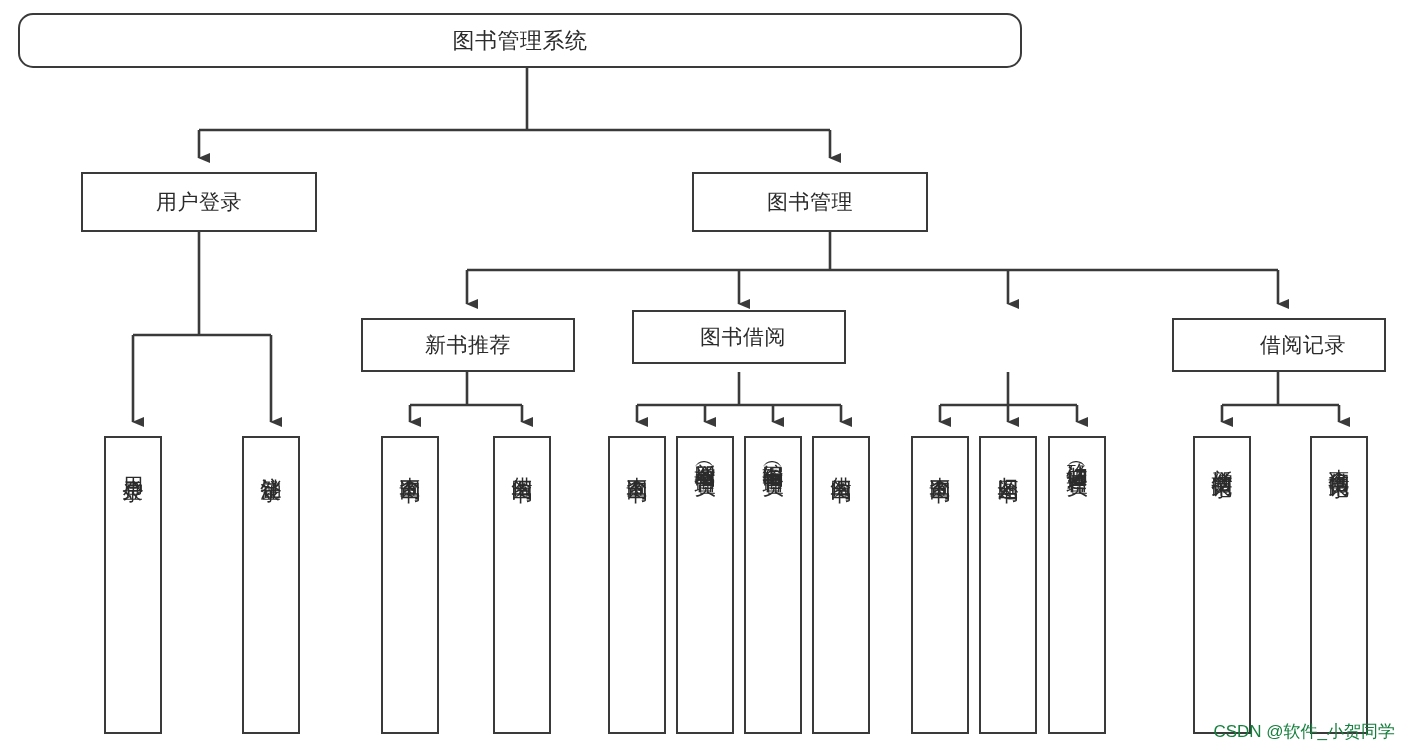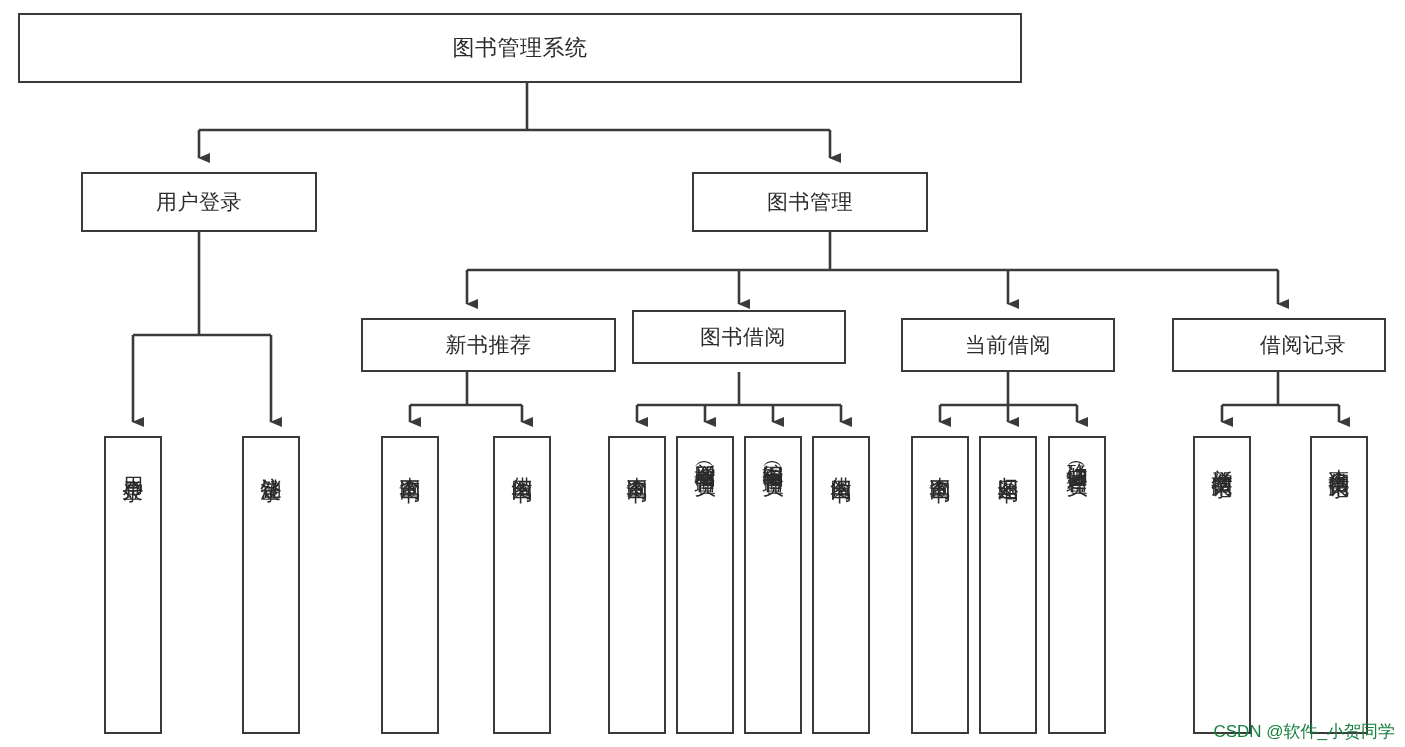--- a/index.html
+++ b/index.html
@@ -123,43 +123,40 @@
       <path d="M1008,405 L1008,422" marker-end="url(#arrowhead)"></path>
       <path d="M1077,405 L1077,422" marker-end="url(#arrowhead)"></path>
 
       <path d="M1278,372 L1278,405"></path>
       <path d="M1222,405 L1339,405"></path>
       <path d="M1222,405 L1222,422" marker-end="url(#arrowhead)"></path>
       <path d="M1339,405 L1339,422" marker-end="url(#arrowhead)"></path>
     </g>
   </svg>
 
-  <div class="node root horizontal" style="left:18px; top:13px; width:1004px; height:70px;">
+  <div class="node root horizontal" style="left:18px; top:13px; width:1004px; height:55px;border-radius:15px;">
     <span class="node-label">图书管理系统</span>
   </div>
 
   <div class="node horizontal" style="left:81px; top:172px; width:236px; height:60px;">
     <span class="node-label">用户登录</span>
   </div>
 
   <div class="node horizontal" style="left:692px; top:172px; width:236px; height:60px;">
     <span class="node-label">图书管理</span>
   </div>
 
-  <div class="node horizontal" style="left:361px; top:318px; width:255px; height:54px;">
+  <div class="node horizontal" style="left:361px; top:318px; width:214px; height:54px;">
     <span class="node-label">新书推荐</span>
   </div>
 
   <div class="node horizontal" style="left:632px; top:310px; width:214px; height:54px;padding-left:8px;">
     <span class="node-label">图书借阅</span>
   </div>
 
-  <div class="node horizontal" style="left:901px; top:318px; width:214px; height:54px;">
-    <span class="node-label">当前借阅</span>
-  </div>
 
   <div class="node horizontal" style="left:1172px; top:318px; width:214px; height:54px;padding-left:48px;">
     <span class="node-label">借阅记录</span>
   </div>
 
   <div class="node vertical" style="left:104px; top:436px; width:58px; height:298px;">
     <span class="node-label">用户登录</span>
   </div>
 
   <div class="node vertical" style="left:242px; top:436px; width:58px; height:298px;">

